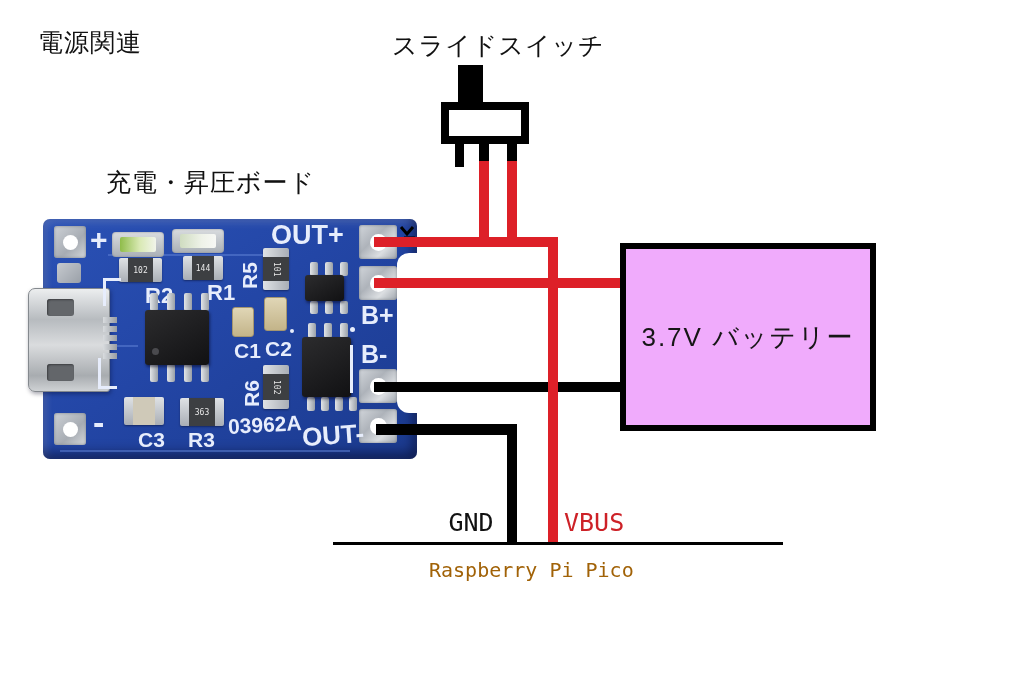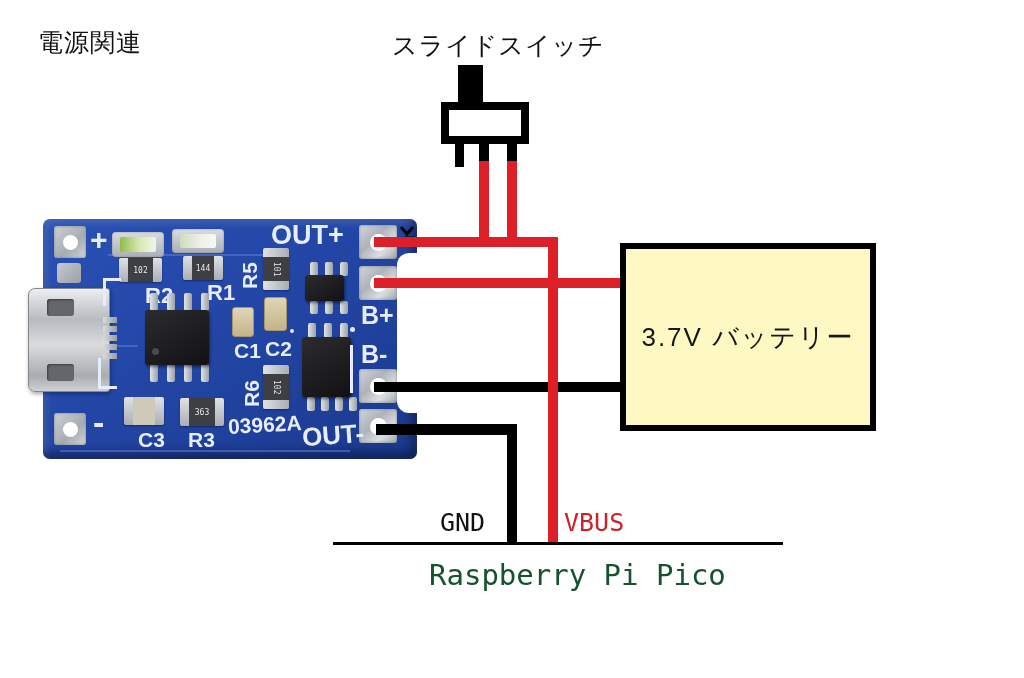--- a/index.html
+++ b/index.html
@@ -10,21 +10,21 @@
   .mono{font-family:"DejaVu Sans Mono","Liberation Mono",monospace;white-space:nowrap;}
   
   .wire{position:absolute;}
   .wred{background:#dd2028;}
   .wblk{background:#000;}
   
   .sw-part{position:absolute;background:#000;}
   .sw-body{position:absolute;background:#fff;border:8px solid #000;box-sizing:border-box;}
   
   .battery{position:absolute;left:620px;top:243px;width:256px;height:188px;
-           border:6px solid #000;box-sizing:border-box;background:#fef9c3;
+           border:6px solid #000;box-sizing:border-box;background:#f0abfc;
            display:flex;align-items:center;justify-content:center;}
   .battery span{font-size:26px;color:#161616;letter-spacing:2px;white-space:nowrap;}
   
   .board{position:absolute;left:28px;top:217px;width:392px;height:244px;}
   .pcb{position:absolute;left:15px;top:2px;width:374px;height:240px;border-radius:7px;
        background:linear-gradient(145deg,#2a51b5 0%,#2346a6 45%,#1b3a8e 100%);
        box-shadow:inset -4px -6px 12px rgba(0,0,25,.5),inset 3px 3px 8px rgba(255,255,255,.18);}
   .notch{position:absolute;left:369px;top:36px;width:23px;height:160px;background:#fff;
          border-radius:12px 0 0 12px;}
   .pad{position:absolute;left:331px;width:38px;height:34px;border-radius:3px;
@@ -57,31 +57,32 @@
        background:linear-gradient(180deg,#eceeef 0%,#b7bbbf 30%,#dadcde 55%,#a8acb0 85%,#cfd2d4 100%);
        border:1px solid #84898e;box-shadow:1px 2px 4px rgba(0,0,30,.35);}
   .usb .slot{position:absolute;left:18px;width:27px;height:17px;background:#63666a;border-radius:3px;
        box-shadow:inset 1px 1px 2px #3c3e41;}
   .comb{position:absolute;left:75px;width:14px;height:6px;background:linear-gradient(90deg,#d8dbde,#989da3);}
   .bracket{position:absolute;}
   .trace{position:absolute;background:#5d7fd4;opacity:.55;}
   .wdot{position:absolute;border-radius:50%;background:#e7edfc;}
   .silkline{position:absolute;background:#e7edfc;}
   
-  .gnd-label{position:absolute;left:440px;top:508px;width:62px;text-align:left;font-size:25px;color:#111;}
+  .gnd-label{position:absolute;left:440px;top:508px;width:62px;text-align:center;font-size:25px;color:#111;}
   .vbus-label{position:absolute;left:564px;top:508px;font-size:25px;color:#cd2127;}
-  .pico-label{position:absolute;left:429px;top:558px;font-size:29px;color:#14532d;}
+  .pico-label{position:absolute;left:429px;top:558px;font-size:20px;color:#a16207;}
 </style>
 </head>
 <body>
 
 <div class="canvas">
 
   <div class="abs jp" style="left:38px;top:26px;font-size:25px;">電源関連</div>
   <div class="abs jp" style="left:392px;top:29px;font-size:25px;">スライドスイッチ</div>
+  <div class="abs jp" style="left:106px;top:166px;font-size:25px;">充電・昇圧ボード</div>
 
   <div class="board">
     <div class="pcb"></div>
     <div class="trace" style="left:80px;top:37px;width:160px;height:2px;"></div>
     <div class="trace" style="left:32px;top:128px;width:78px;height:2px;"></div>
     <div class="trace" style="left:32px;top:233px;width:290px;height:2px;"></div>
     <div class="notch"></div>
 
     <svg class="abs" style="left:371px;top:8px;" width="17" height="15">
       <path d="M2 2 L8 9 L14 2" stroke="#000" stroke-width="3" fill="none"></path>

